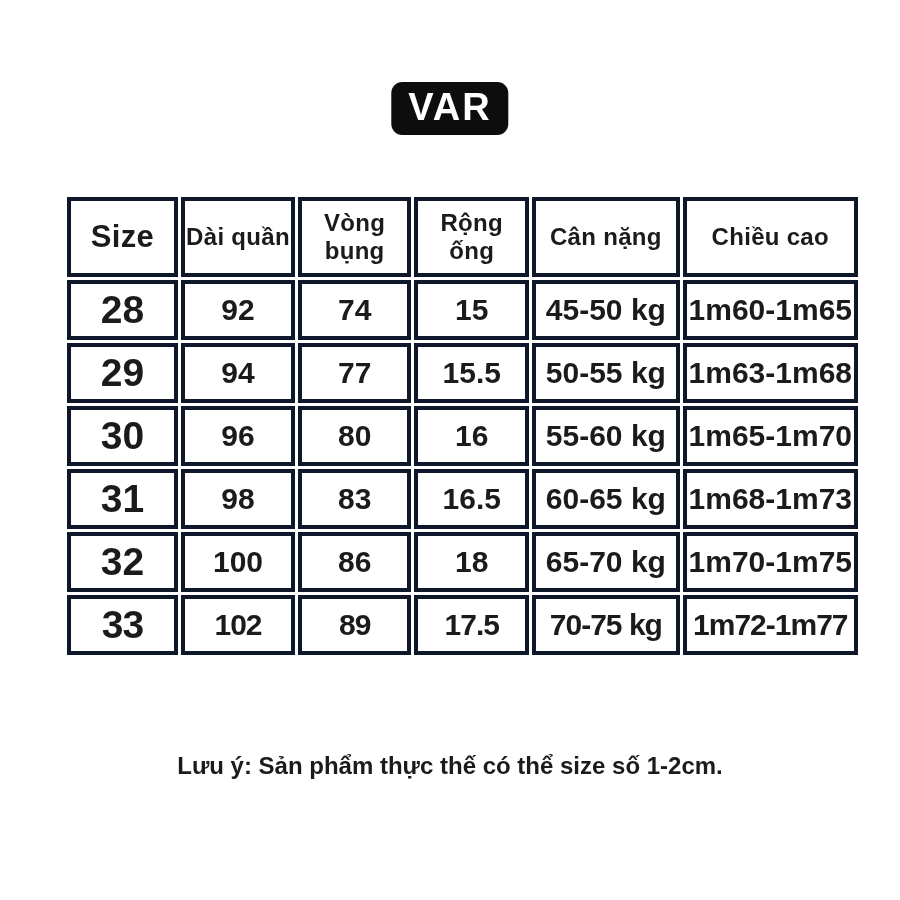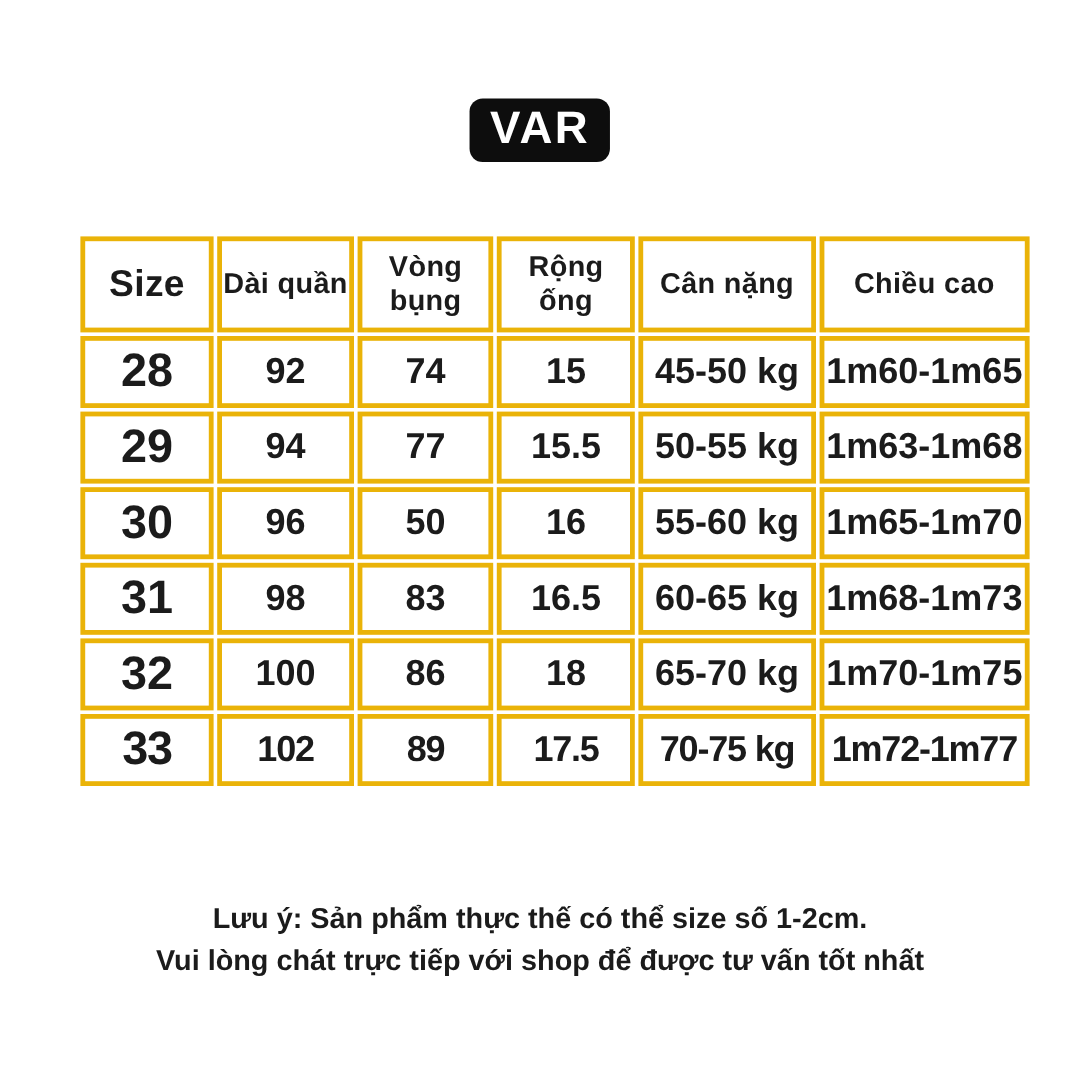--- a/index.html
+++ b/index.html
@@ -45,21 +45,21 @@
     position: absolute;
     top: 194px;
     left: 64px;
     width: 797px;
     border-collapse: separate;
     border-spacing: 3px;
     table-layout: fixed;
   }
   table.size-chart th,
   table.size-chart td {
-    border: 4px solid #eab308;
+    border: 4px solid #0f172a;
     background: #ffffff;
     text-align: center;
     vertical-align: middle;
     padding: 0;
     overflow: hidden;
   }
   table.size-chart thead th {
     height: 72px;
     font-size: 24px;
     font-weight: bold;
@@ -138,21 +138,21 @@
           <td class="size-cell">29</td>
           <td>94</td>
           <td>77</td>
           <td>15.5</td>
           <td>50-55 kg</td>
           <td>1m63-1m68</td>
         </tr>
         <tr>
           <td class="size-cell">30</td>
           <td>96</td>
-          <td>50</td>
+          <td>80</td>
           <td>16</td>
           <td>55-60 kg</td>
           <td>1m65-1m70</td>
         </tr>
         <tr>
           <td class="size-cell">31</td>
           <td>98</td>
           <td>83</td>
           <td>16.5</td>
           <td>60-65 kg</td>
@@ -172,16 +172,15 @@
           <td>89</td>
           <td>17.5</td>
           <td>70-75 kg</td>
           <td>1m72-1m77</td>
         </tr>
       </tbody>
   </table>
 
   <div class="note">
     <p>Lưu ý: Sản phẩm thực thế có thể size số 1-2cm.</p>
-    <p>Vui lòng chát trực tiếp với shop để được tư vấn tốt nhất</p>
   </div>
 
 </div>
 
 </body></html>

